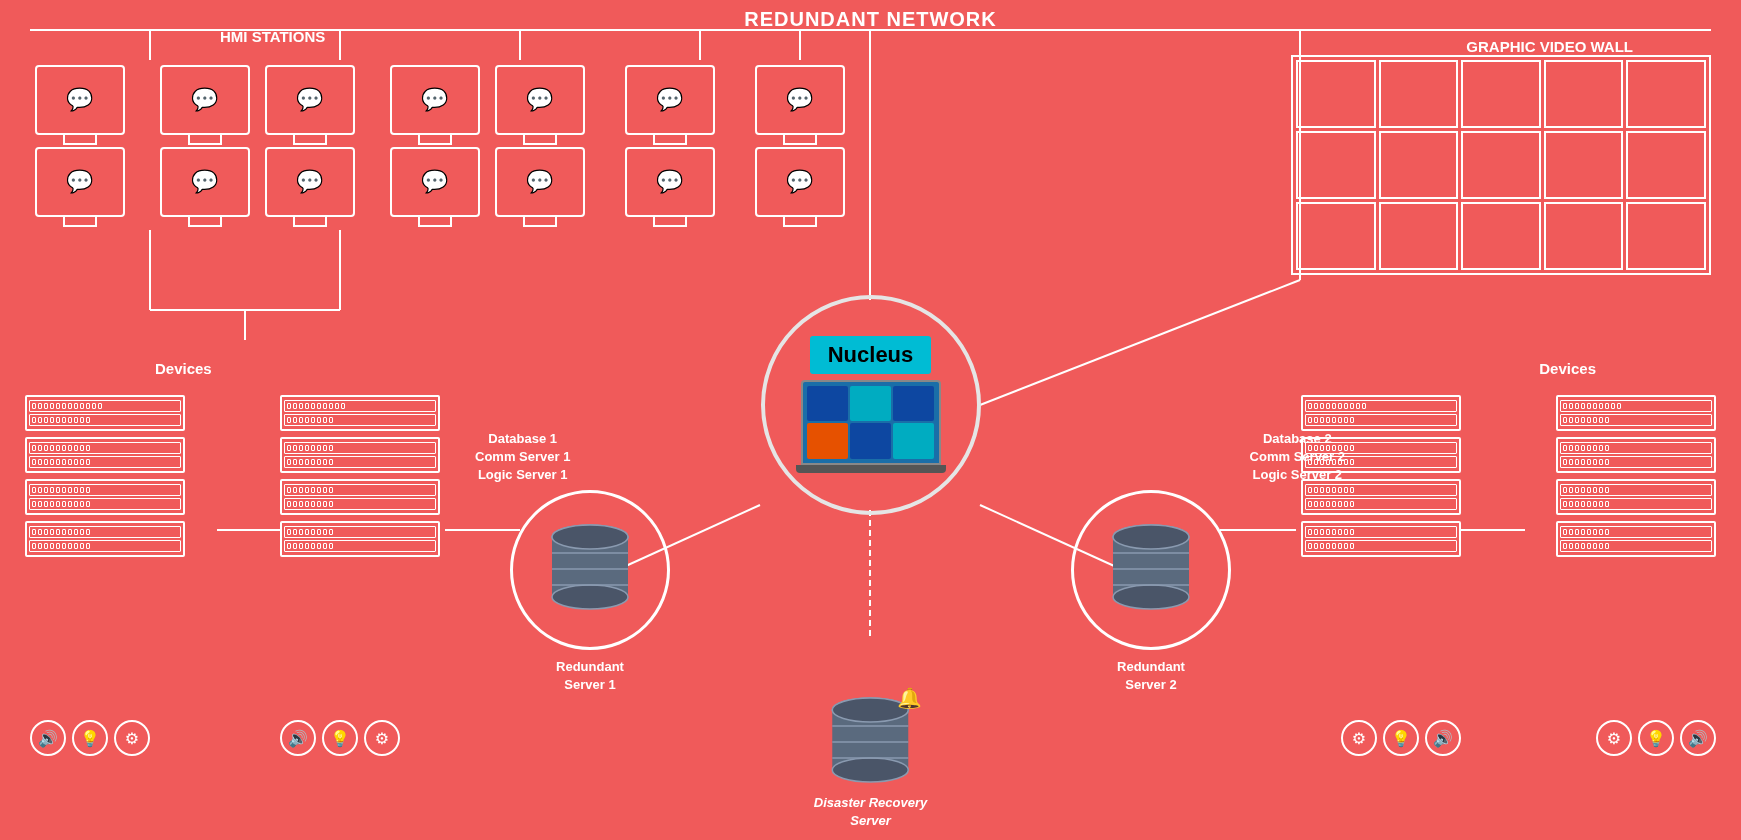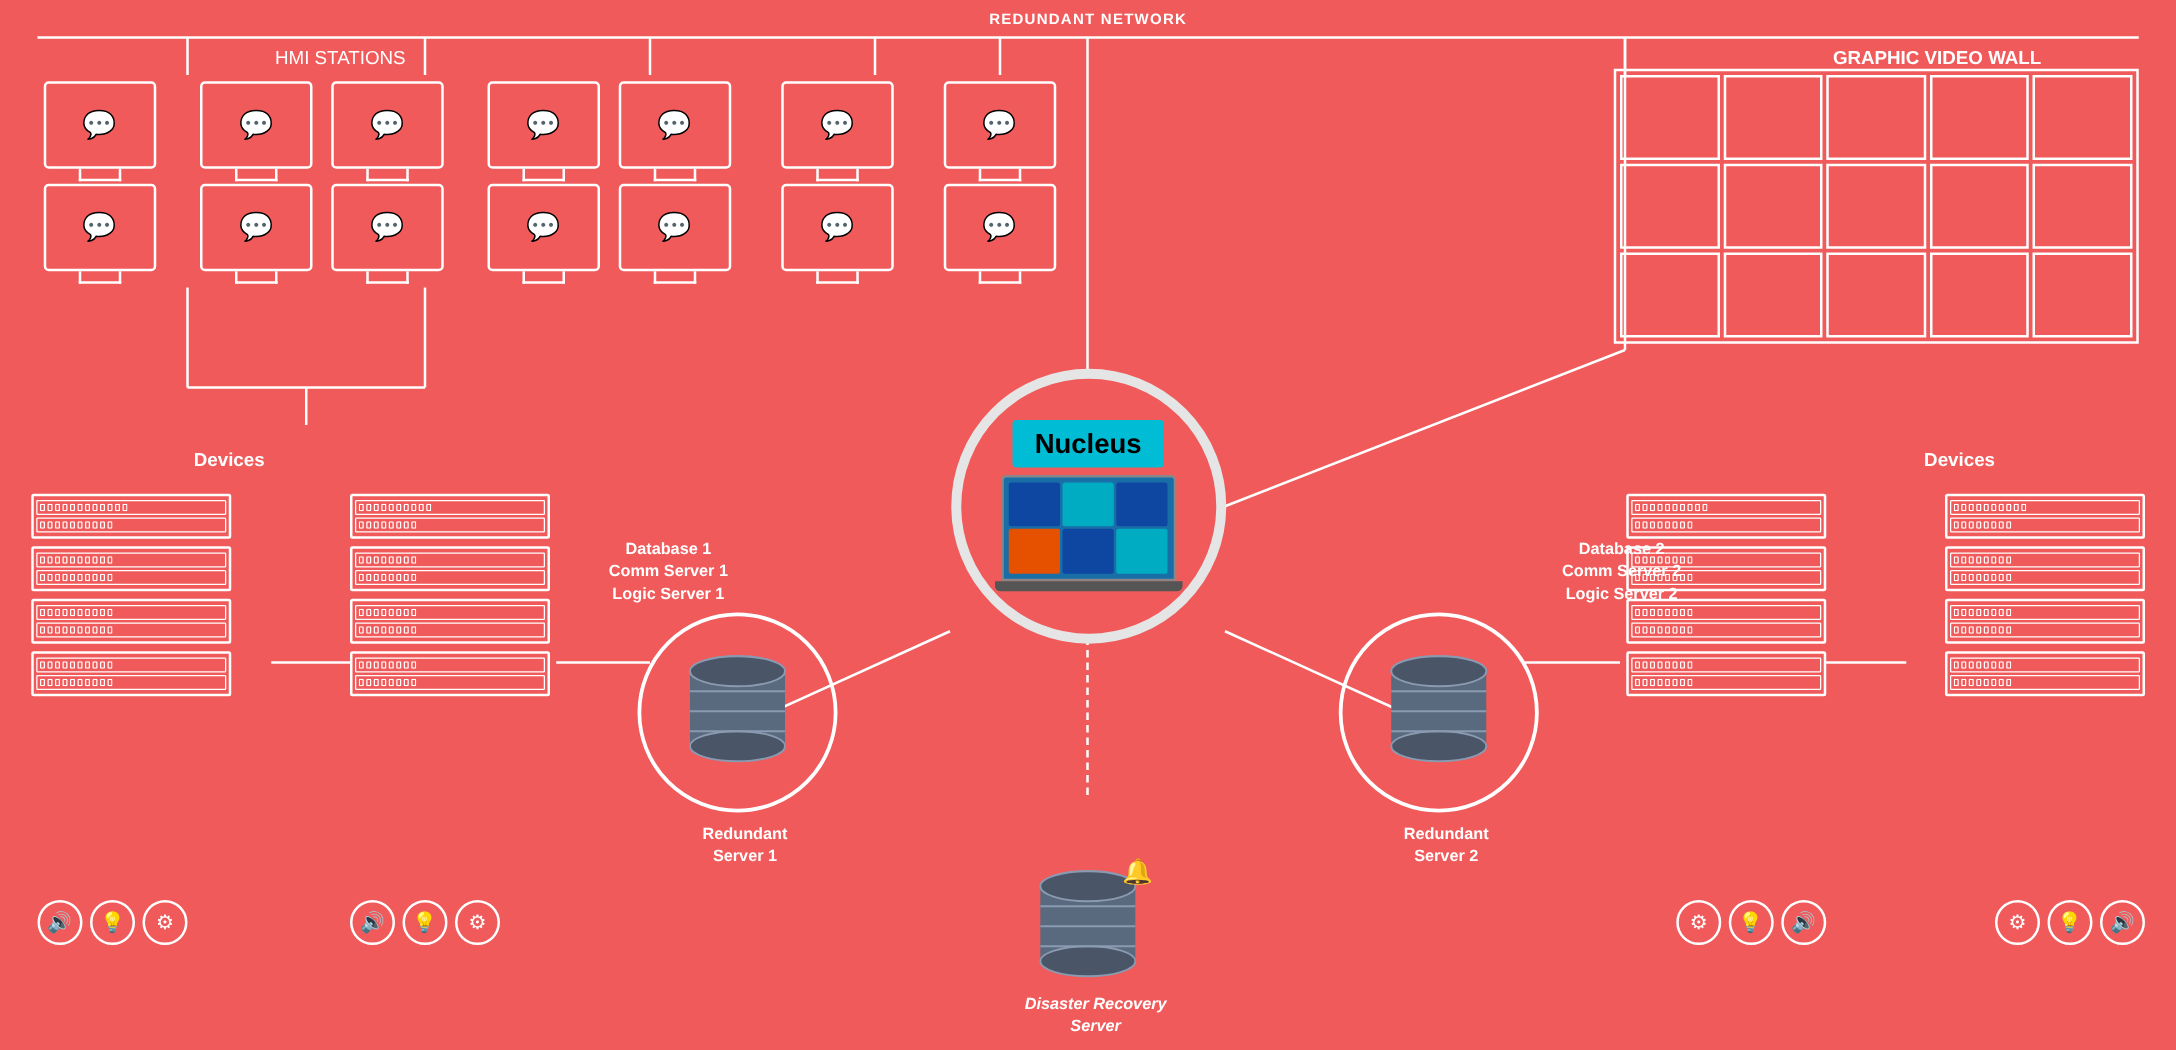--- a/index.html
+++ b/index.html
@@ -15,34 +15,34 @@
     .main-container {
       width: 1741px;
       height: 840px;
       background: #f05a5a;
       position: relative;
     }
 
     
     .top-title {
       text-align: center;
-      font-size: 12px;
+      font-size: 20px;
       font-weight: bold;
       color: #fff;
       padding-top: 8px;
       letter-spacing: 1px;
     }
 
     
     .hmi-label {
       position: absolute;
-      top: 38px;
+      top: 28px;
       left: 220px;
       font-size: 15px;
-      font-weight: normal;
+      font-weight: bold;
       color: #fff;
     }
 
     
     .gvw-label {
       position: absolute;
       top: 38px;
       right: 108px;
       font-size: 15px;
       font-weight: bold;
@@ -148,21 +148,21 @@
     }
 
     
     .nucleus-area {
       position: absolute;
       top: 295px;
       left: 50%;
       transform: translateX(-50%);
       width: 220px;
       height: 220px;
-      border: 8px solid #e5e5e5;
+      border: 4px solid #e5e5e5;
       border-radius: 50%;
       display: flex;
       flex-direction: column;
       align-items: center;
       justify-content: center;
       z-index: 10;
     }
 
     .nucleus-badge {
       background: #00bcd4;
@@ -207,21 +207,20 @@
       margin-left: -5px;
     }
 
     
     .server-label {
       font-size: 13px;
       font-weight: bold;
       color: #fff;
       text-align: center;
       line-height: 1.4;
-      margin-left: 12px;
     }
 
     
     svg.connections {
       position: absolute;
       top: 0;
       left: 0;
       width: 1741px;
       height: 840px;
       pointer-events: none;

